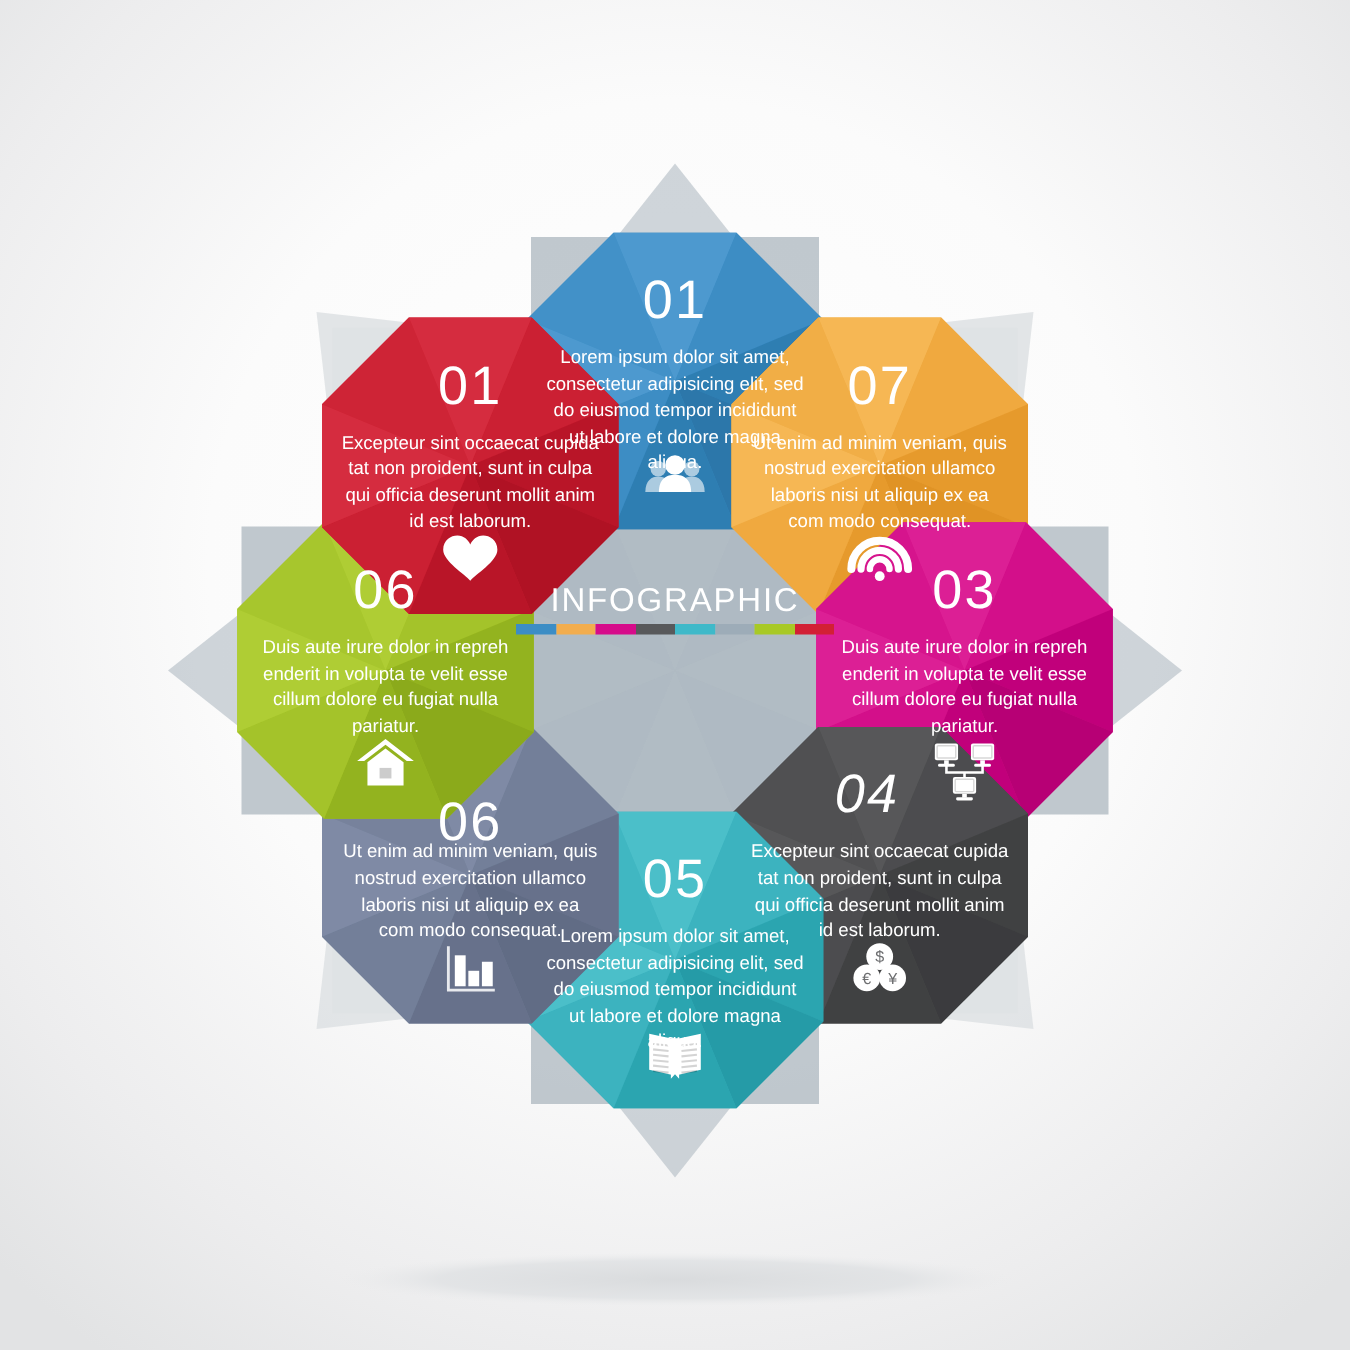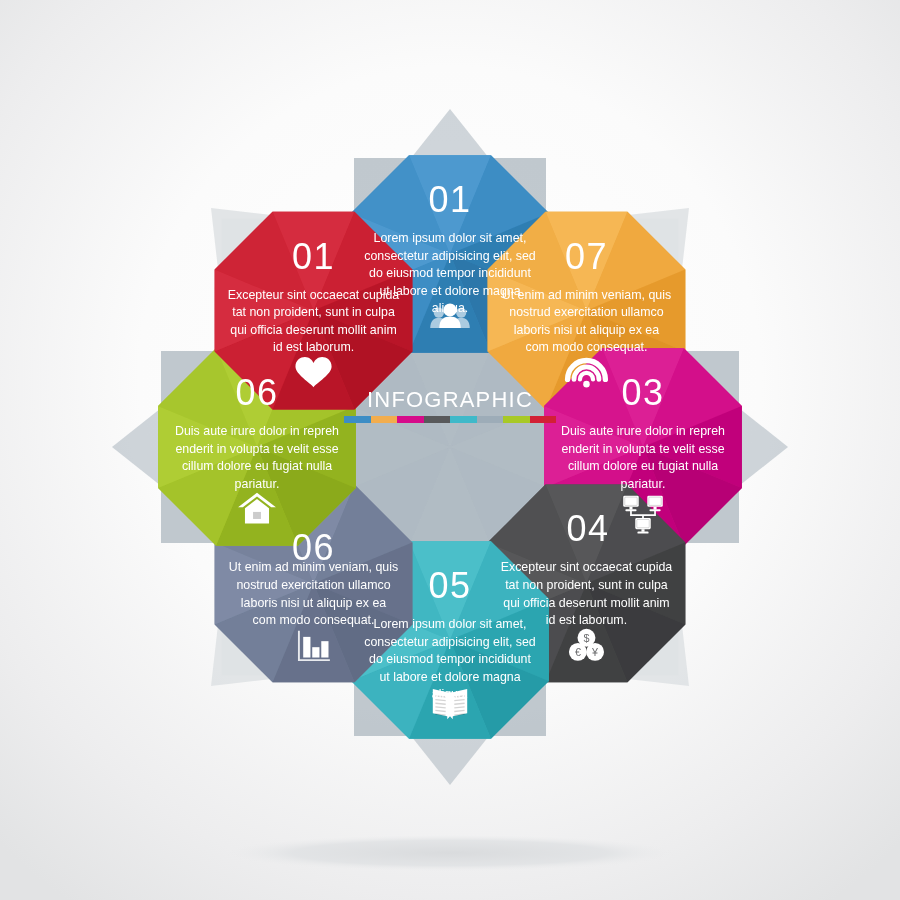--- a/index.html
+++ b/index.html
@@ -326,21 +326,21 @@
       </g>
   </svg>
 
   <div id="text-layer">
       <div class="txt num" style="left: 350px; top: 182px;">01</div>
       <div class="txt body" style="left: 364px; top: 230px;">Lorem ipsum dolor sit amet, consectetur adipisicing elit, sed do eiusmod tempor incididunt ut labore et dolore magna aliqua.</div>
       <div class="txt num" style="left: 486.472px; top: 238.528px;">07</div>
       <div class="txt body" style="left: 500.472px; top: 286.528px;">Ut enim ad minim veniam, quis nostrud exercitation ullamco laboris nisi ut aliquip ex ea com modo consequat.</div>
       <div class="txt num" style="left: 543px; top: 375px;">03</div>
       <div class="txt body" style="left: 557px; top: 423px;">Duis aute irure dolor in repreh enderit in volupta te velit esse cillum dolore eu fugiat nulla pariatur.</div>
-      <div class="txt num" style="left: 488px; top: 511.472px;">04</div>
+      <div class="txt num" style="left: 478px; top: 511.472px; font-style: italic;">04</div>
       <div class="txt body" style="left: 500.472px; top: 559.472px;">Excepteur sint occaecat cupida tat non proident, sunt in culpa qui officia deserunt mollit anim id est laborum.</div>
       <div class="txt num" style="left: 350px; top: 568px;">05</div>
       <div class="txt body" style="left: 364px; top: 616px;">Lorem ipsum dolor sit amet, consectetur adipisicing elit, sed do eiusmod tempor incididunt ut labore et dolore magna aliqua.</div>
       <div class="txt num" style="left: 213.528px; top: 511.472px; margin-top: 19px;">06</div>
       <div class="txt body" style="left: 227.528px; top: 559.472px;">Ut enim ad minim veniam, quis nostrud exercitation ullamco laboris nisi ut aliquip ex ea com modo consequat.</div>
       <div class="txt num" style="left: 157px; top: 375px;">06</div>
       <div class="txt body" style="left: 171px; top: 423px;">Duis aute irure dolor in repreh enderit in volupta te velit esse cillum dolore eu fugiat nulla pariatur.</div>
       <div class="txt num" style="left: 213.528px; top: 238.528px;">01</div>
       <div class="txt body" style="left: 227.528px; top: 286.528px;">Excepteur sint occaecat cupida tat non proident, sunt in culpa qui officia deserunt mollit anim id est laborum.</div>
     </div>

